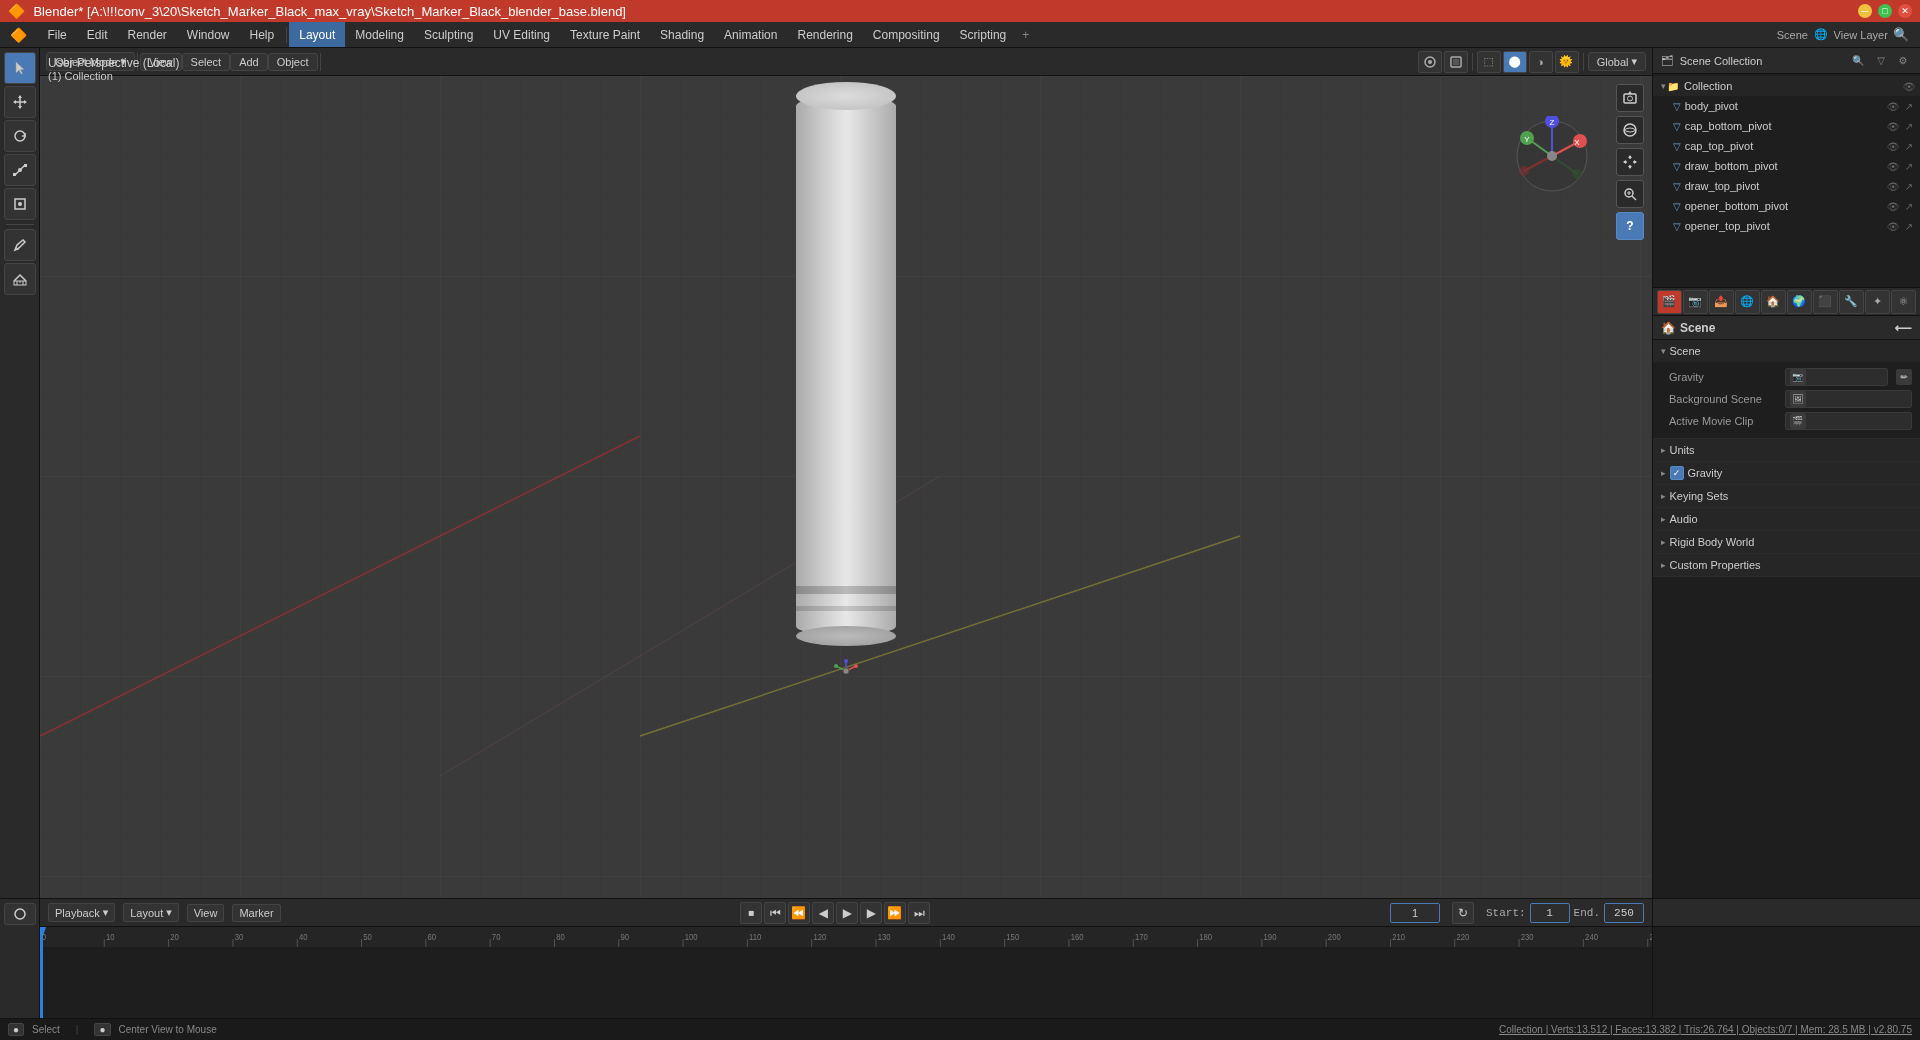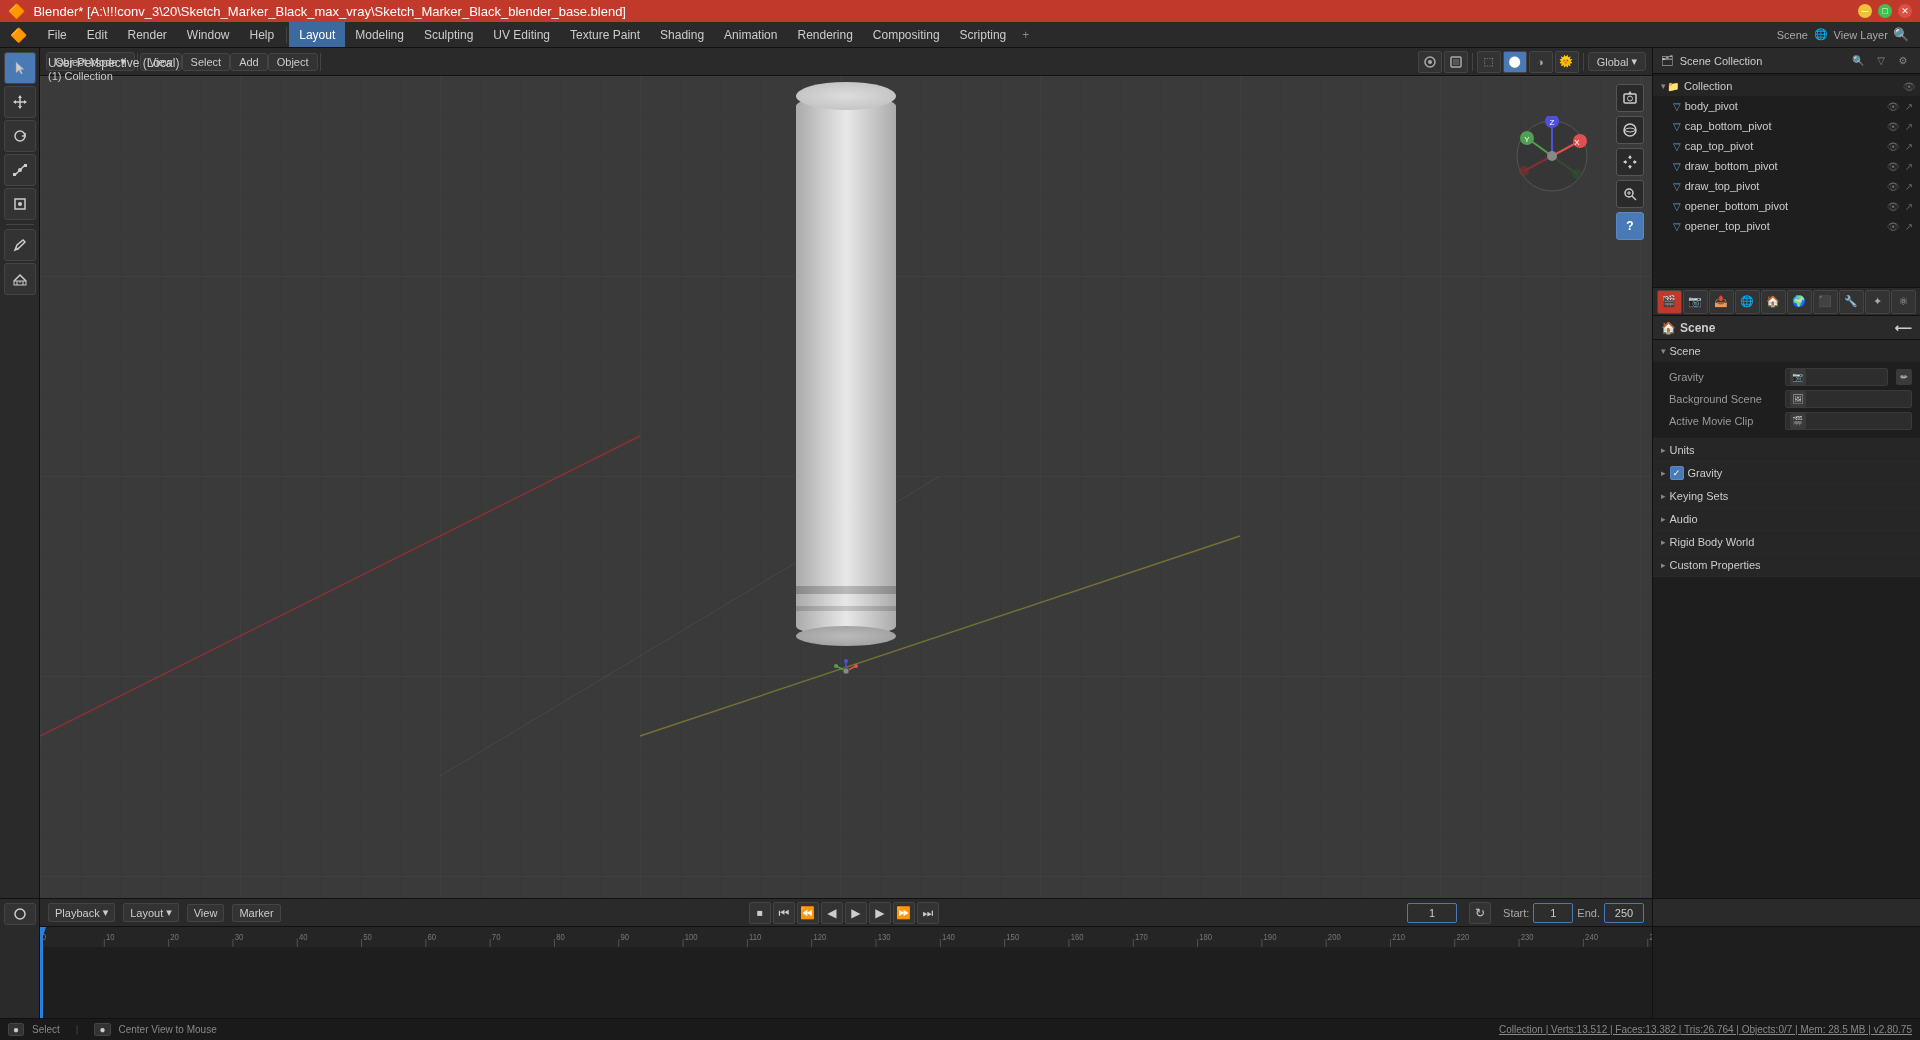--- a/index.html
+++ b/index.html
@@ -239,20 +239,21 @@
       justify-content: center;
       font-size: 11px;
       color: #ccc;
     }
     .tl-range {
       display: flex;
       align-items: center;
       gap: 4px;
       font-size: 11px;
       color: #aaa;
+      font-family: Liberation Mono, monospace;
     }
     #timeline-body {
       flex: 1;
       background: #1e1e1e;
       position: relative;
       overflow: hidden;
     }
 
     
     #status-bar {

